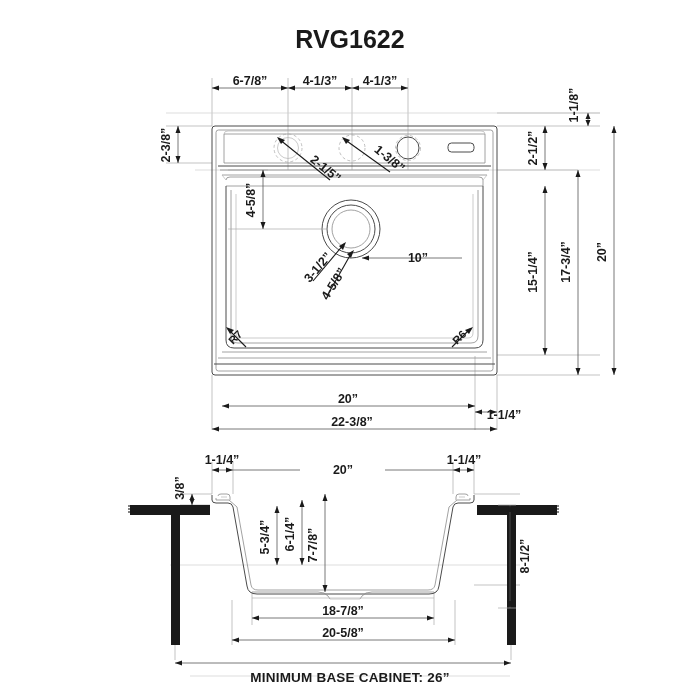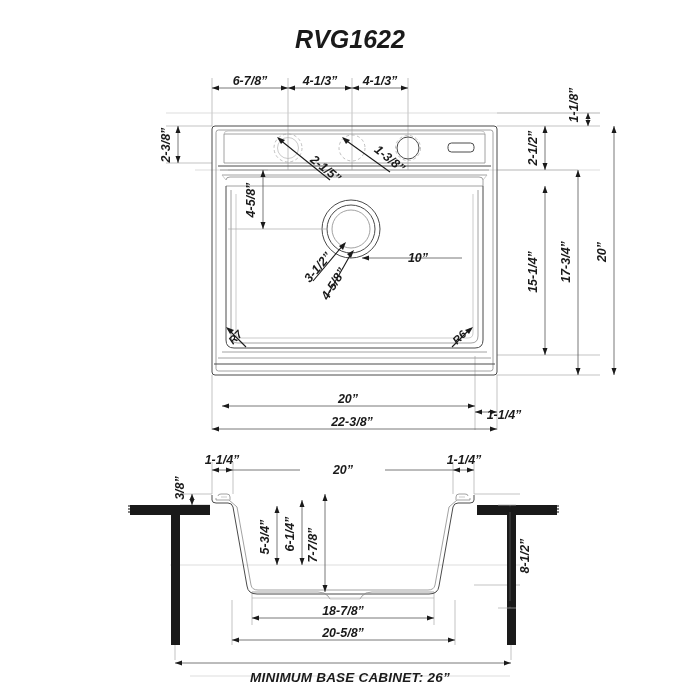--- a/index.html
+++ b/index.html
@@ -7,21 +7,20 @@
     padding: 0;
     background: #ffffff;
   }
   #page {
     position: relative;
     width: 700px;
     height: 700px;
     background: #ffffff;
     font-family: "Liberation Sans", sans-serif;
     overflow: hidden;
-    font-style: italic;
   }
   #drawing {
     position: absolute;
     left: 0;
     top: 0;
     width: 700px;
     height: 700px;
   }
   .ttl {
     font-weight: bold;

